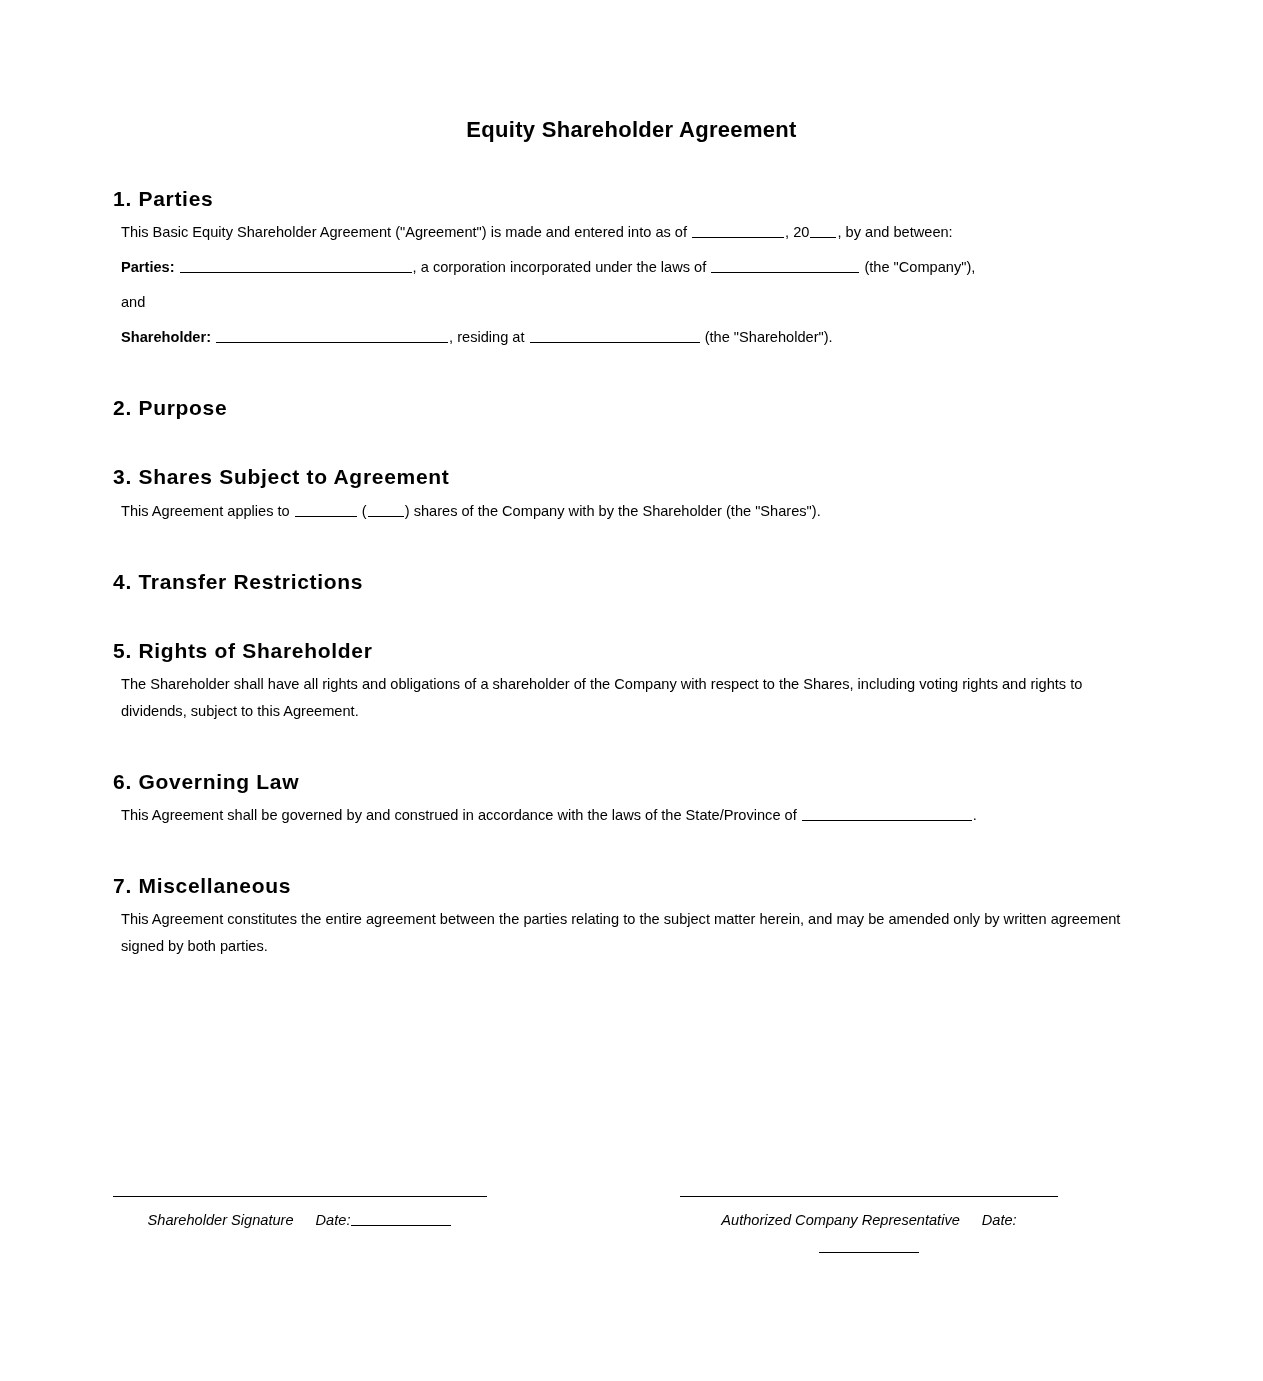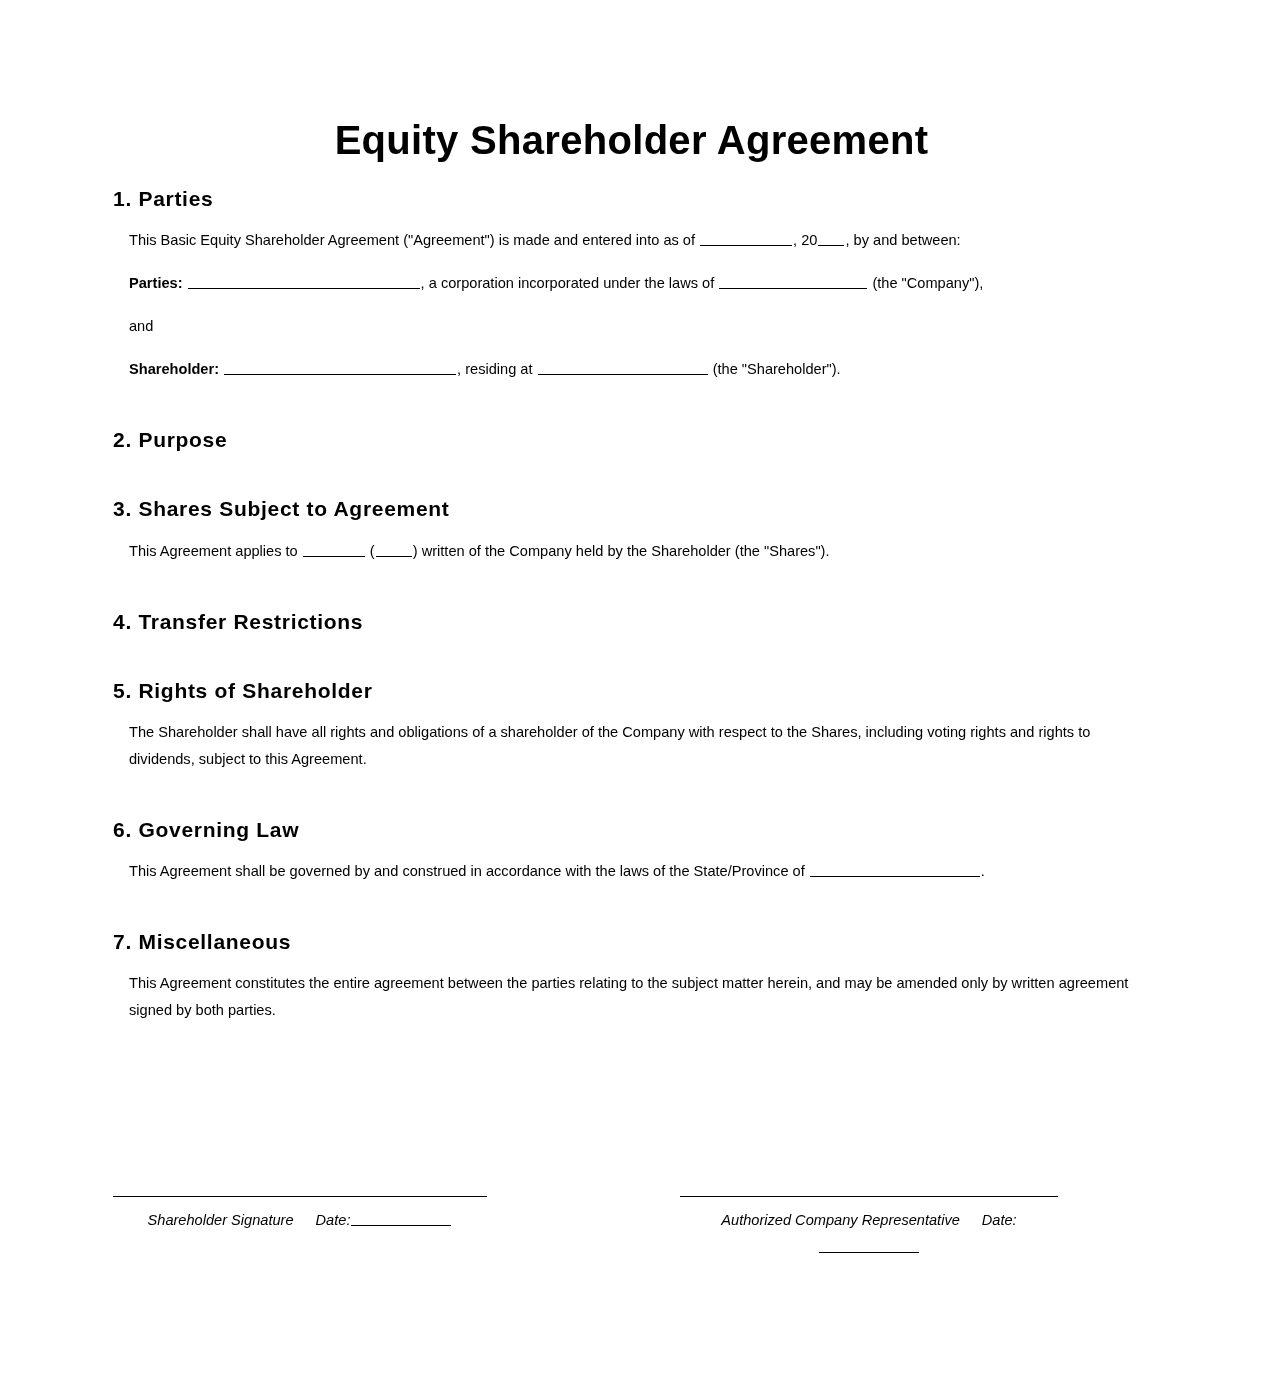--- a/index.html
+++ b/index.html
@@ -25,41 +25,41 @@
     overflow: hidden;
   }
   .doc-body {
     position: absolute;
     left: 113px;
     top: 0;
     width: 1040px;
   }
   .doc-title {
     text-align: center;
-    font-size: 40px;
+    font-size: 22px;
     font-weight: bold;
     letter-spacing: 0.3px;
     margin: 0;
     padding-top: 118px;
     line-height: 1.1;
     color: #000;
   }
   h2.section-heading {
     font-size: 21px;
     font-weight: bold;
     letter-spacing: 0.7px;
     margin: 0;
     padding: 0;
     line-height: 1.2;
     color: #000;
   }
   p.body-text {
     font-size: 14.6px;
     line-height: 27px;
-    margin: 16px;
+    margin: 8px;
     padding: 0;
     color: #000;
     font-weight: normal;
   }
   .strong {
     font-weight: bold;
   }
   .sec-para-gap  { margin-top: 21px; }
   .sec-gap       { margin-top: 44px; }
   .party-gap     { margin-top: 23px; }
@@ -149,21 +149,21 @@
 
     <section class="sec-gap">
       <h2 class="section-heading">2. Purpose</h2>
     </section>
 
     <section class="sec-gap">
       <h2 class="section-heading">3. Shares Subject to Agreement</h2>
       <p class="body-text sec-para-gap">
         <span>This Agreement applies to</span>
         <span class="blank b-sm"></span>
-        <span>(</span><span class="blank b-xs"></span><span>) written of the Company held by the Shareholder (the "Shares").</span>
+        <span>(</span><span class="blank b-xs"></span><span>) shares of the Company with by the Shareholder (the "Shares").</span>
       </p>
     </section>
 
     <section class="sec-gap">
       <h2 class="section-heading">4. Transfer Restrictions</h2>
     </section>
 
     <section class="sec-gap">
       <h2 class="section-heading">5. Rights of Shareholder</h2>
       <p class="body-text sec-para-gap">The Shareholder shall have all rights and obligations of a shareholder of the Company with respect to the Shares, including voting rights and rights to dividends, subject to this Agreement.</p>

